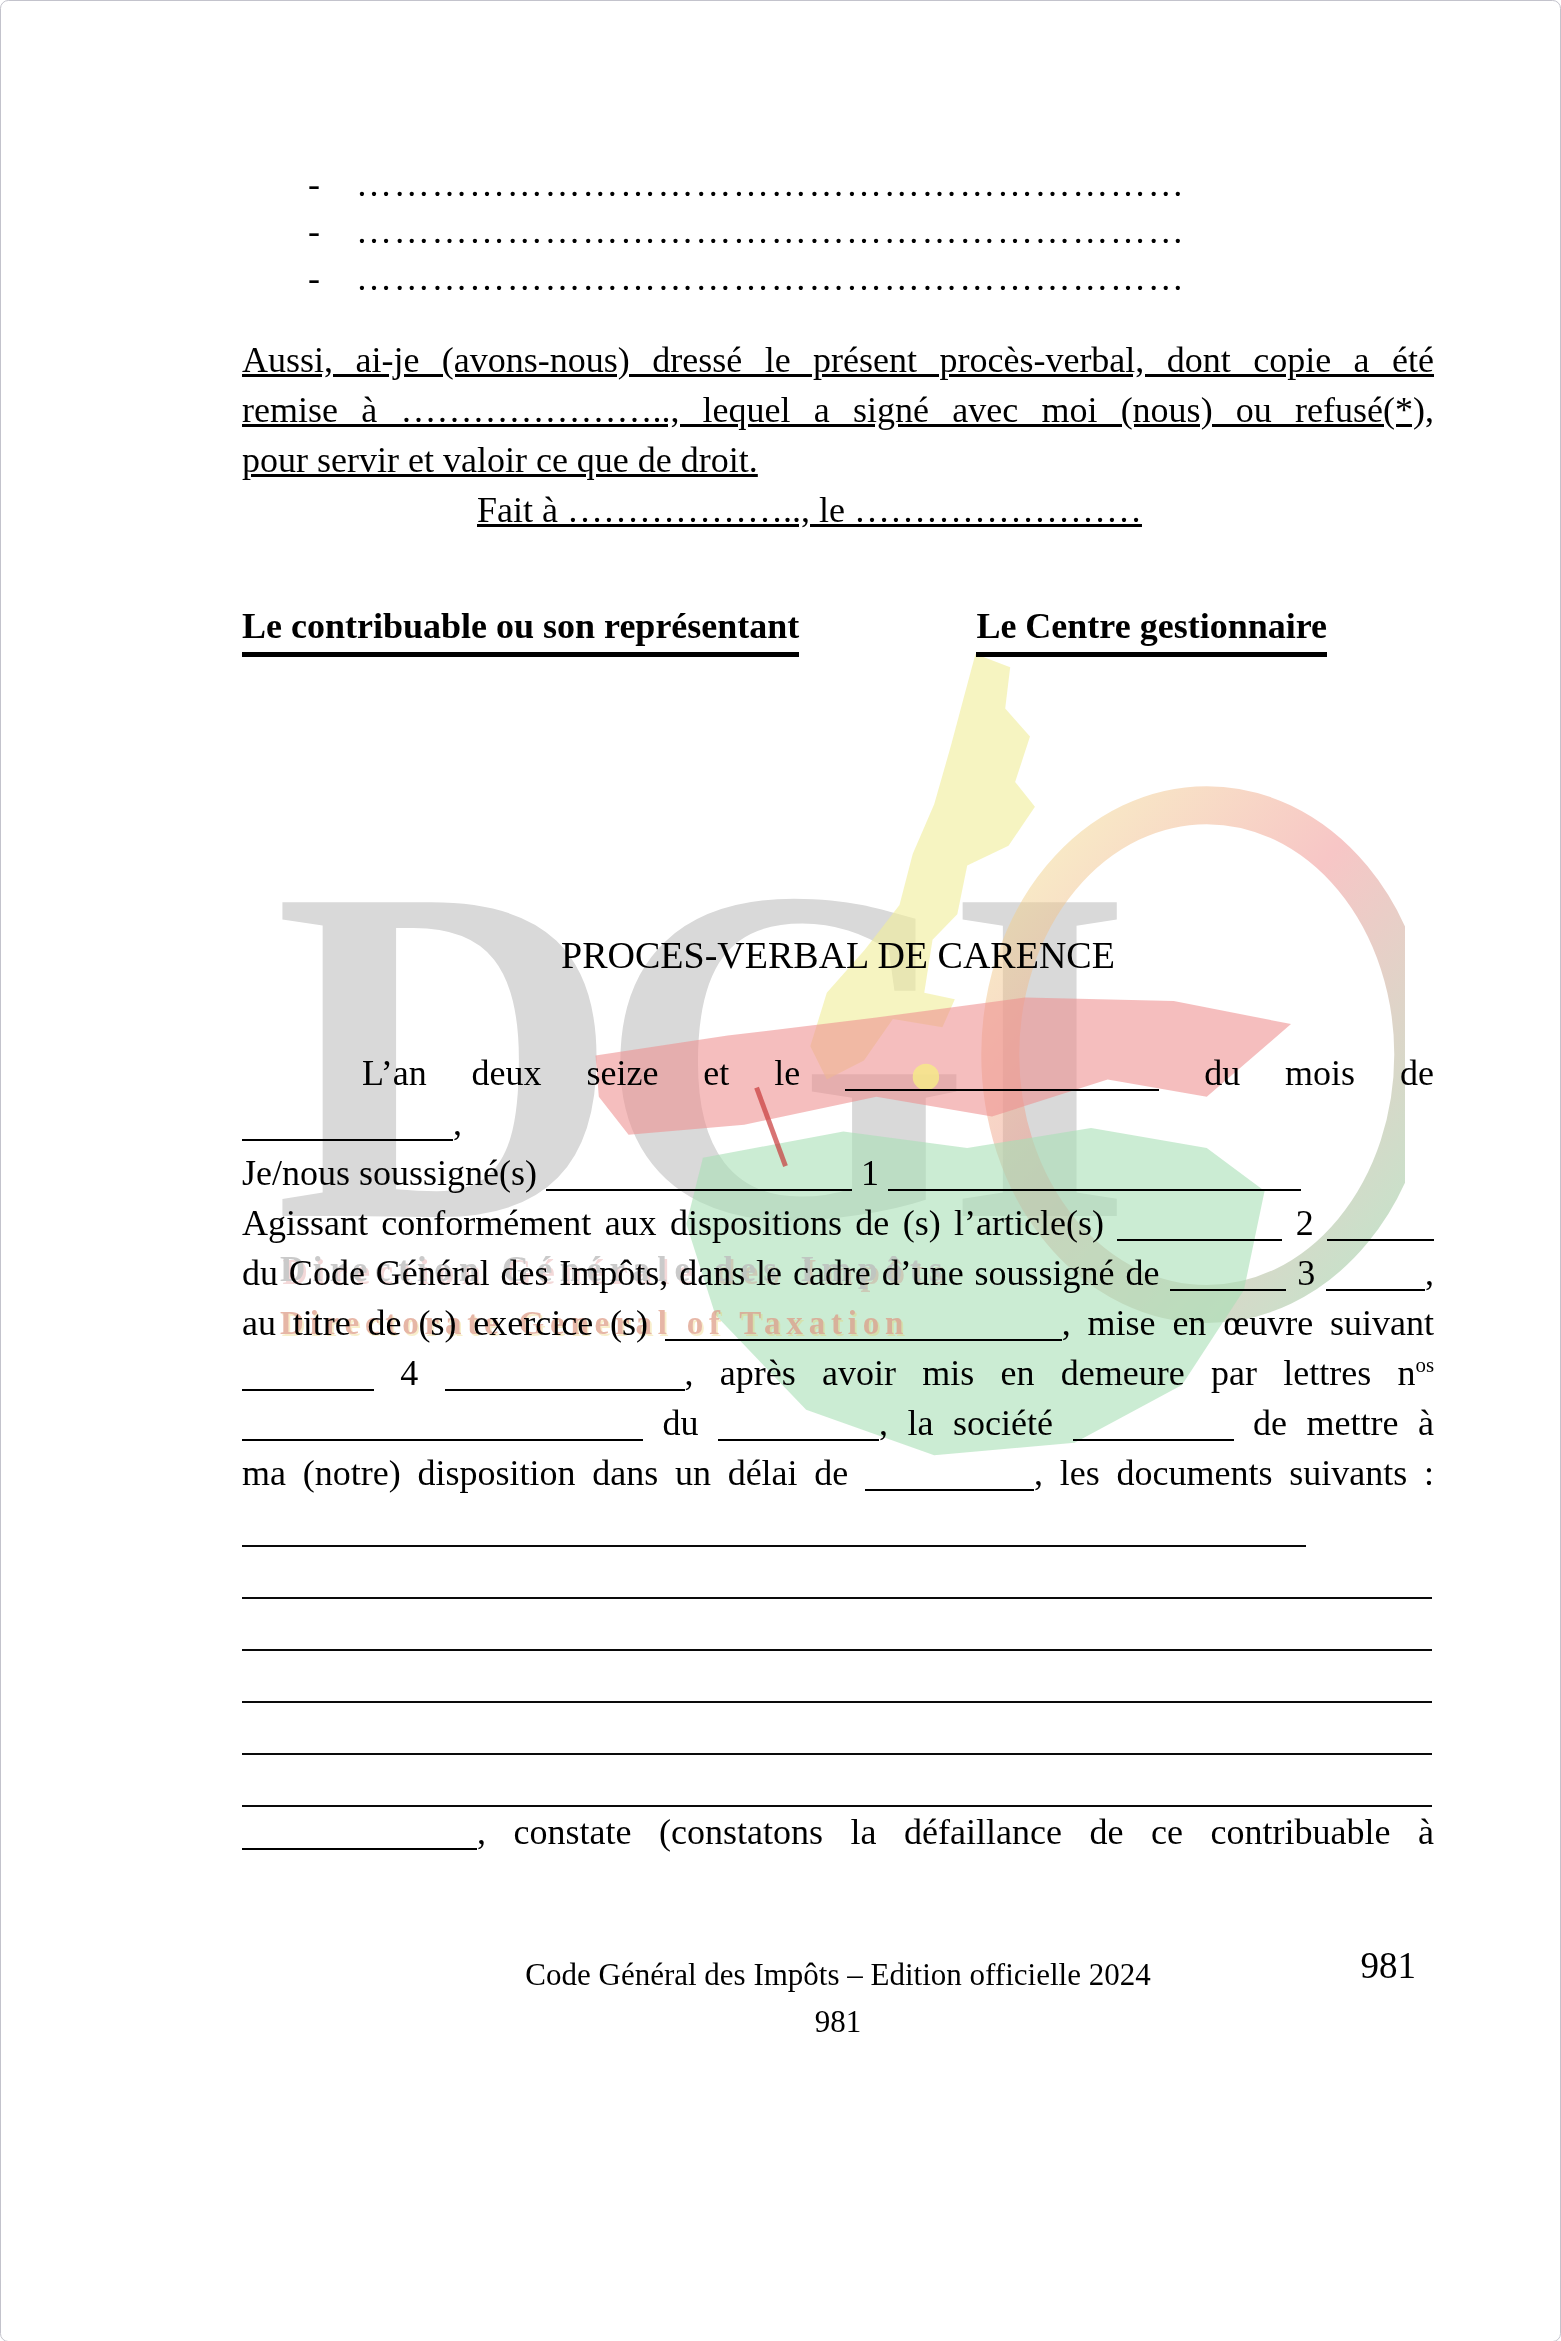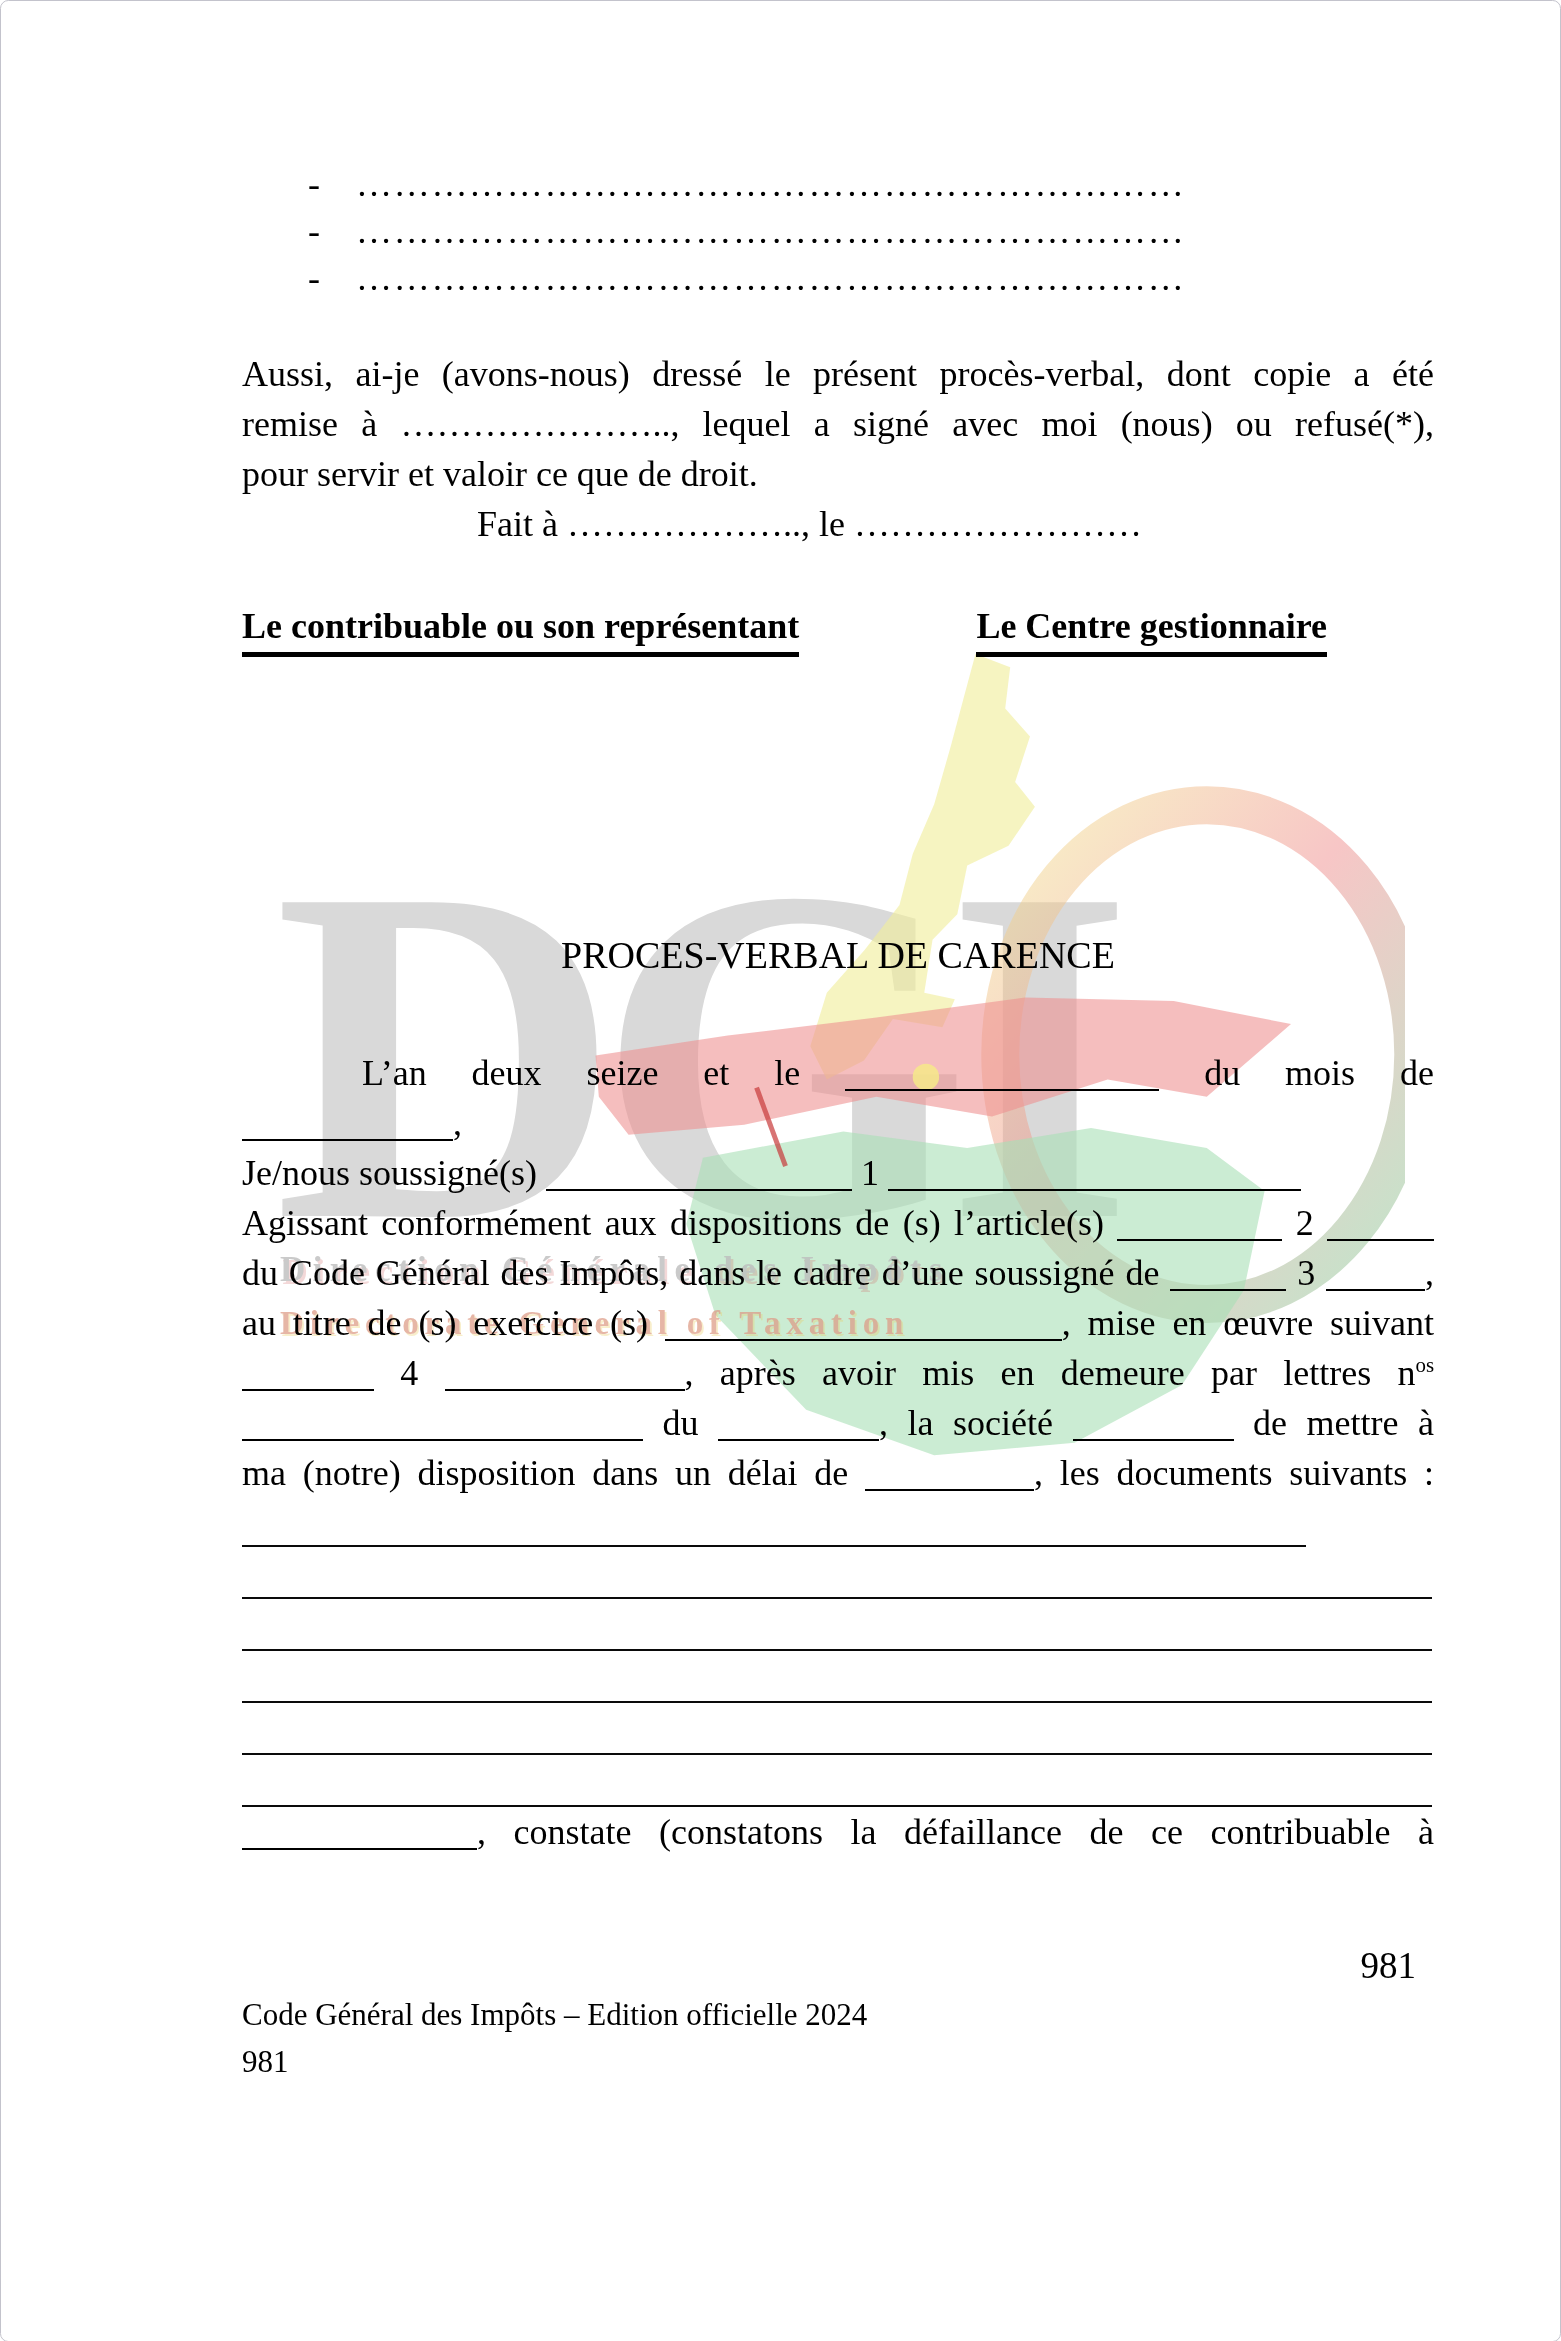--- a/index.html
+++ b/index.html
@@ -38,21 +38,21 @@
     left:279px;top:1304px;
     font-size:33px;letter-spacing:5.8px;
     color:#dd9a85;opacity:.72;
     text-shadow:1.7px 1.7px 0 rgba(232,205,95,0.45);
   }
   
   .sec{left:241px;width:1192px;z-index:2;font-size:36px;}
   .bullets{top:160px;}
   .bullet-row{height:47px;line-height:47px;white-space:nowrap;padding-left:66px;}
   .bullet-dots{margin-left:36px;letter-spacing:1.7px;}
-  .para1{top:348px;line-height:50px;}
+  .para1{top:334px;line-height:50px;text-decoration:underline;}
   .jline{text-align:justify;text-align-last:justify;height:50px;overflow:hidden;}
   .lline{text-align:left;height:50px;overflow:hidden;}
   .indent285{padding-left:235px;}
   .heads{top:604px;display:flex;justify-content:space-between;box-sizing:border-box;padding-right:107px;}
   .headu{
     font-size:36px;font-weight:bold;line-height:1.2;
     border-bottom:5.8px solid #000;padding-bottom:4.1px;
     white-space:nowrap;
   }
   .footnote{top:757px;line-height:50px;}
@@ -63,21 +63,21 @@
   .jbline{text-align:justify;text-align-last:justify;}
   .blank{
     display:inline-block;height:0;
     border-bottom:2.5px solid #000;
     vertical-align:-5.8px;
   }
   .ruled{top:1494px;}
   .rrow{height:50px;border-bottom:2.5px solid #0a0a0a;}
   .closing{top:1806px;}
   .pageno-side{top:1943px;text-align:right;padding-right:18px;box-sizing:border-box;font-size:37px;}
-  .footer{top:1995px;text-align:left;font-size:31px;line-height:1.2;}
+  .footer{top:1955px;text-align:center;font-size:31px;line-height:1.2;}
   .footer .f2{font-size:31px;margin-top:10px;}
   sup{font-size:0.58em;line-height:0;vertical-align:super;}
 </style>
 </head>
 <body>
 
 <div id="page">
 
   <div class="abs wm wm-letters">DGI</div>
 

